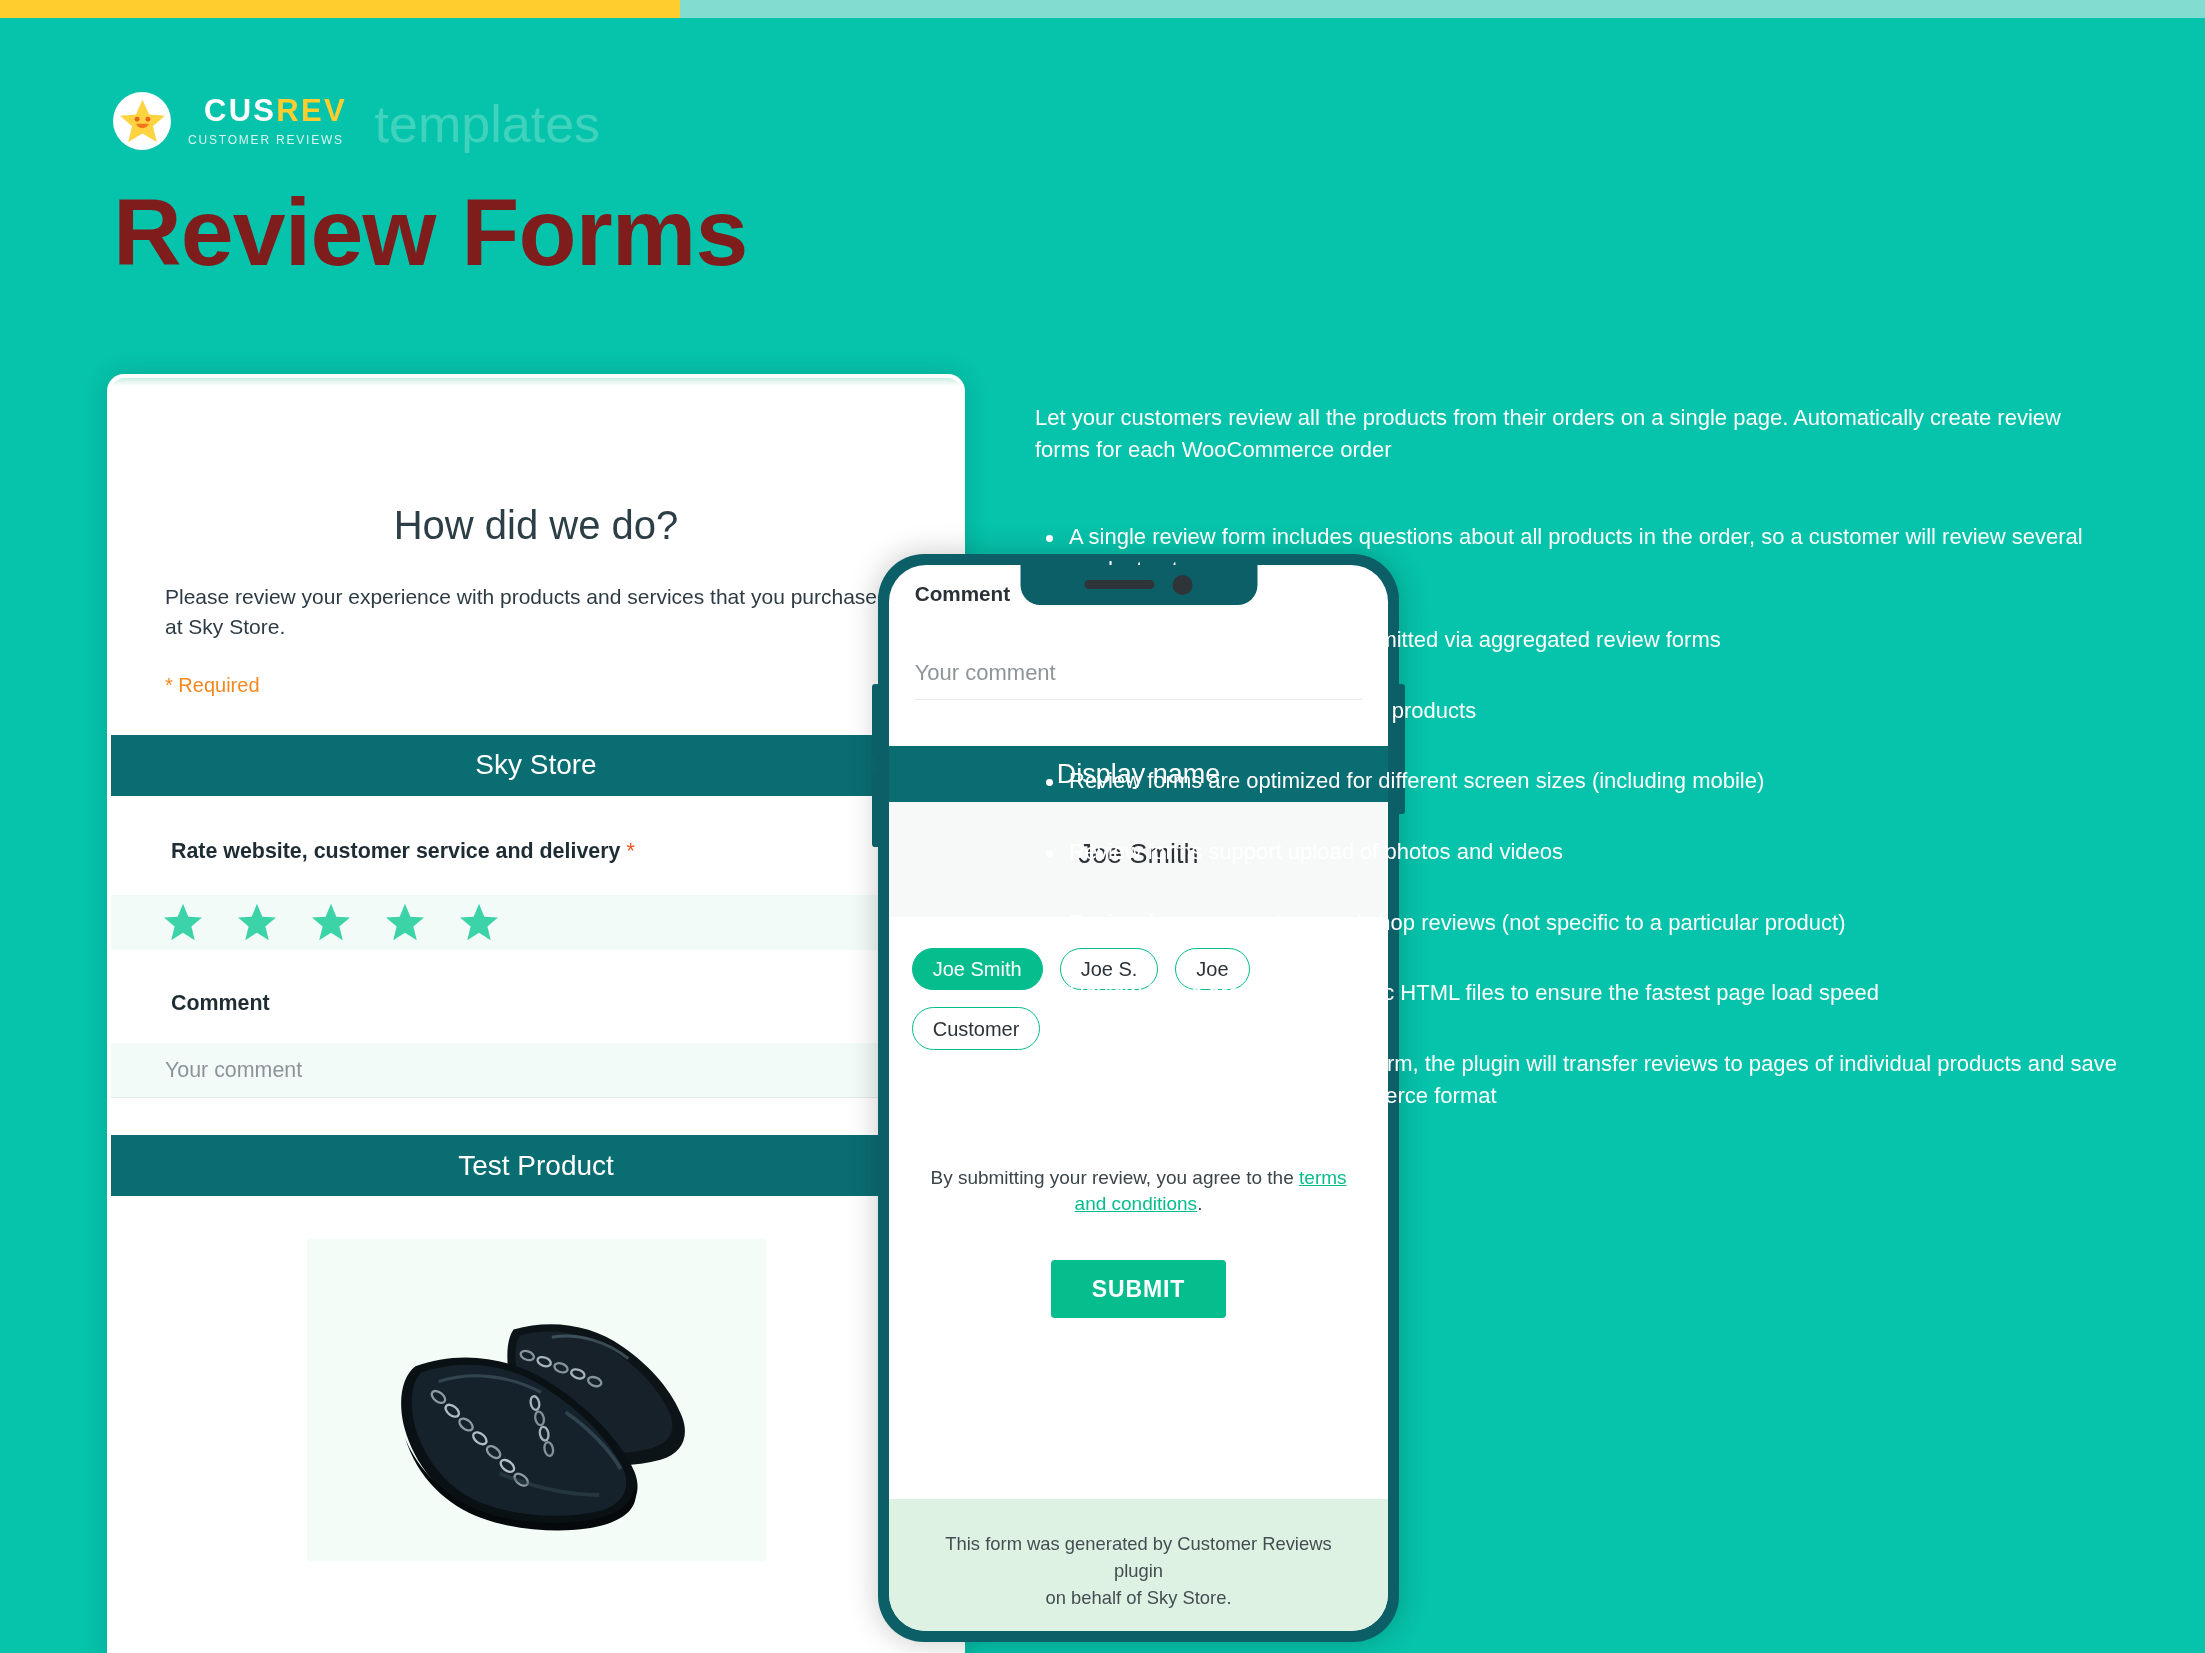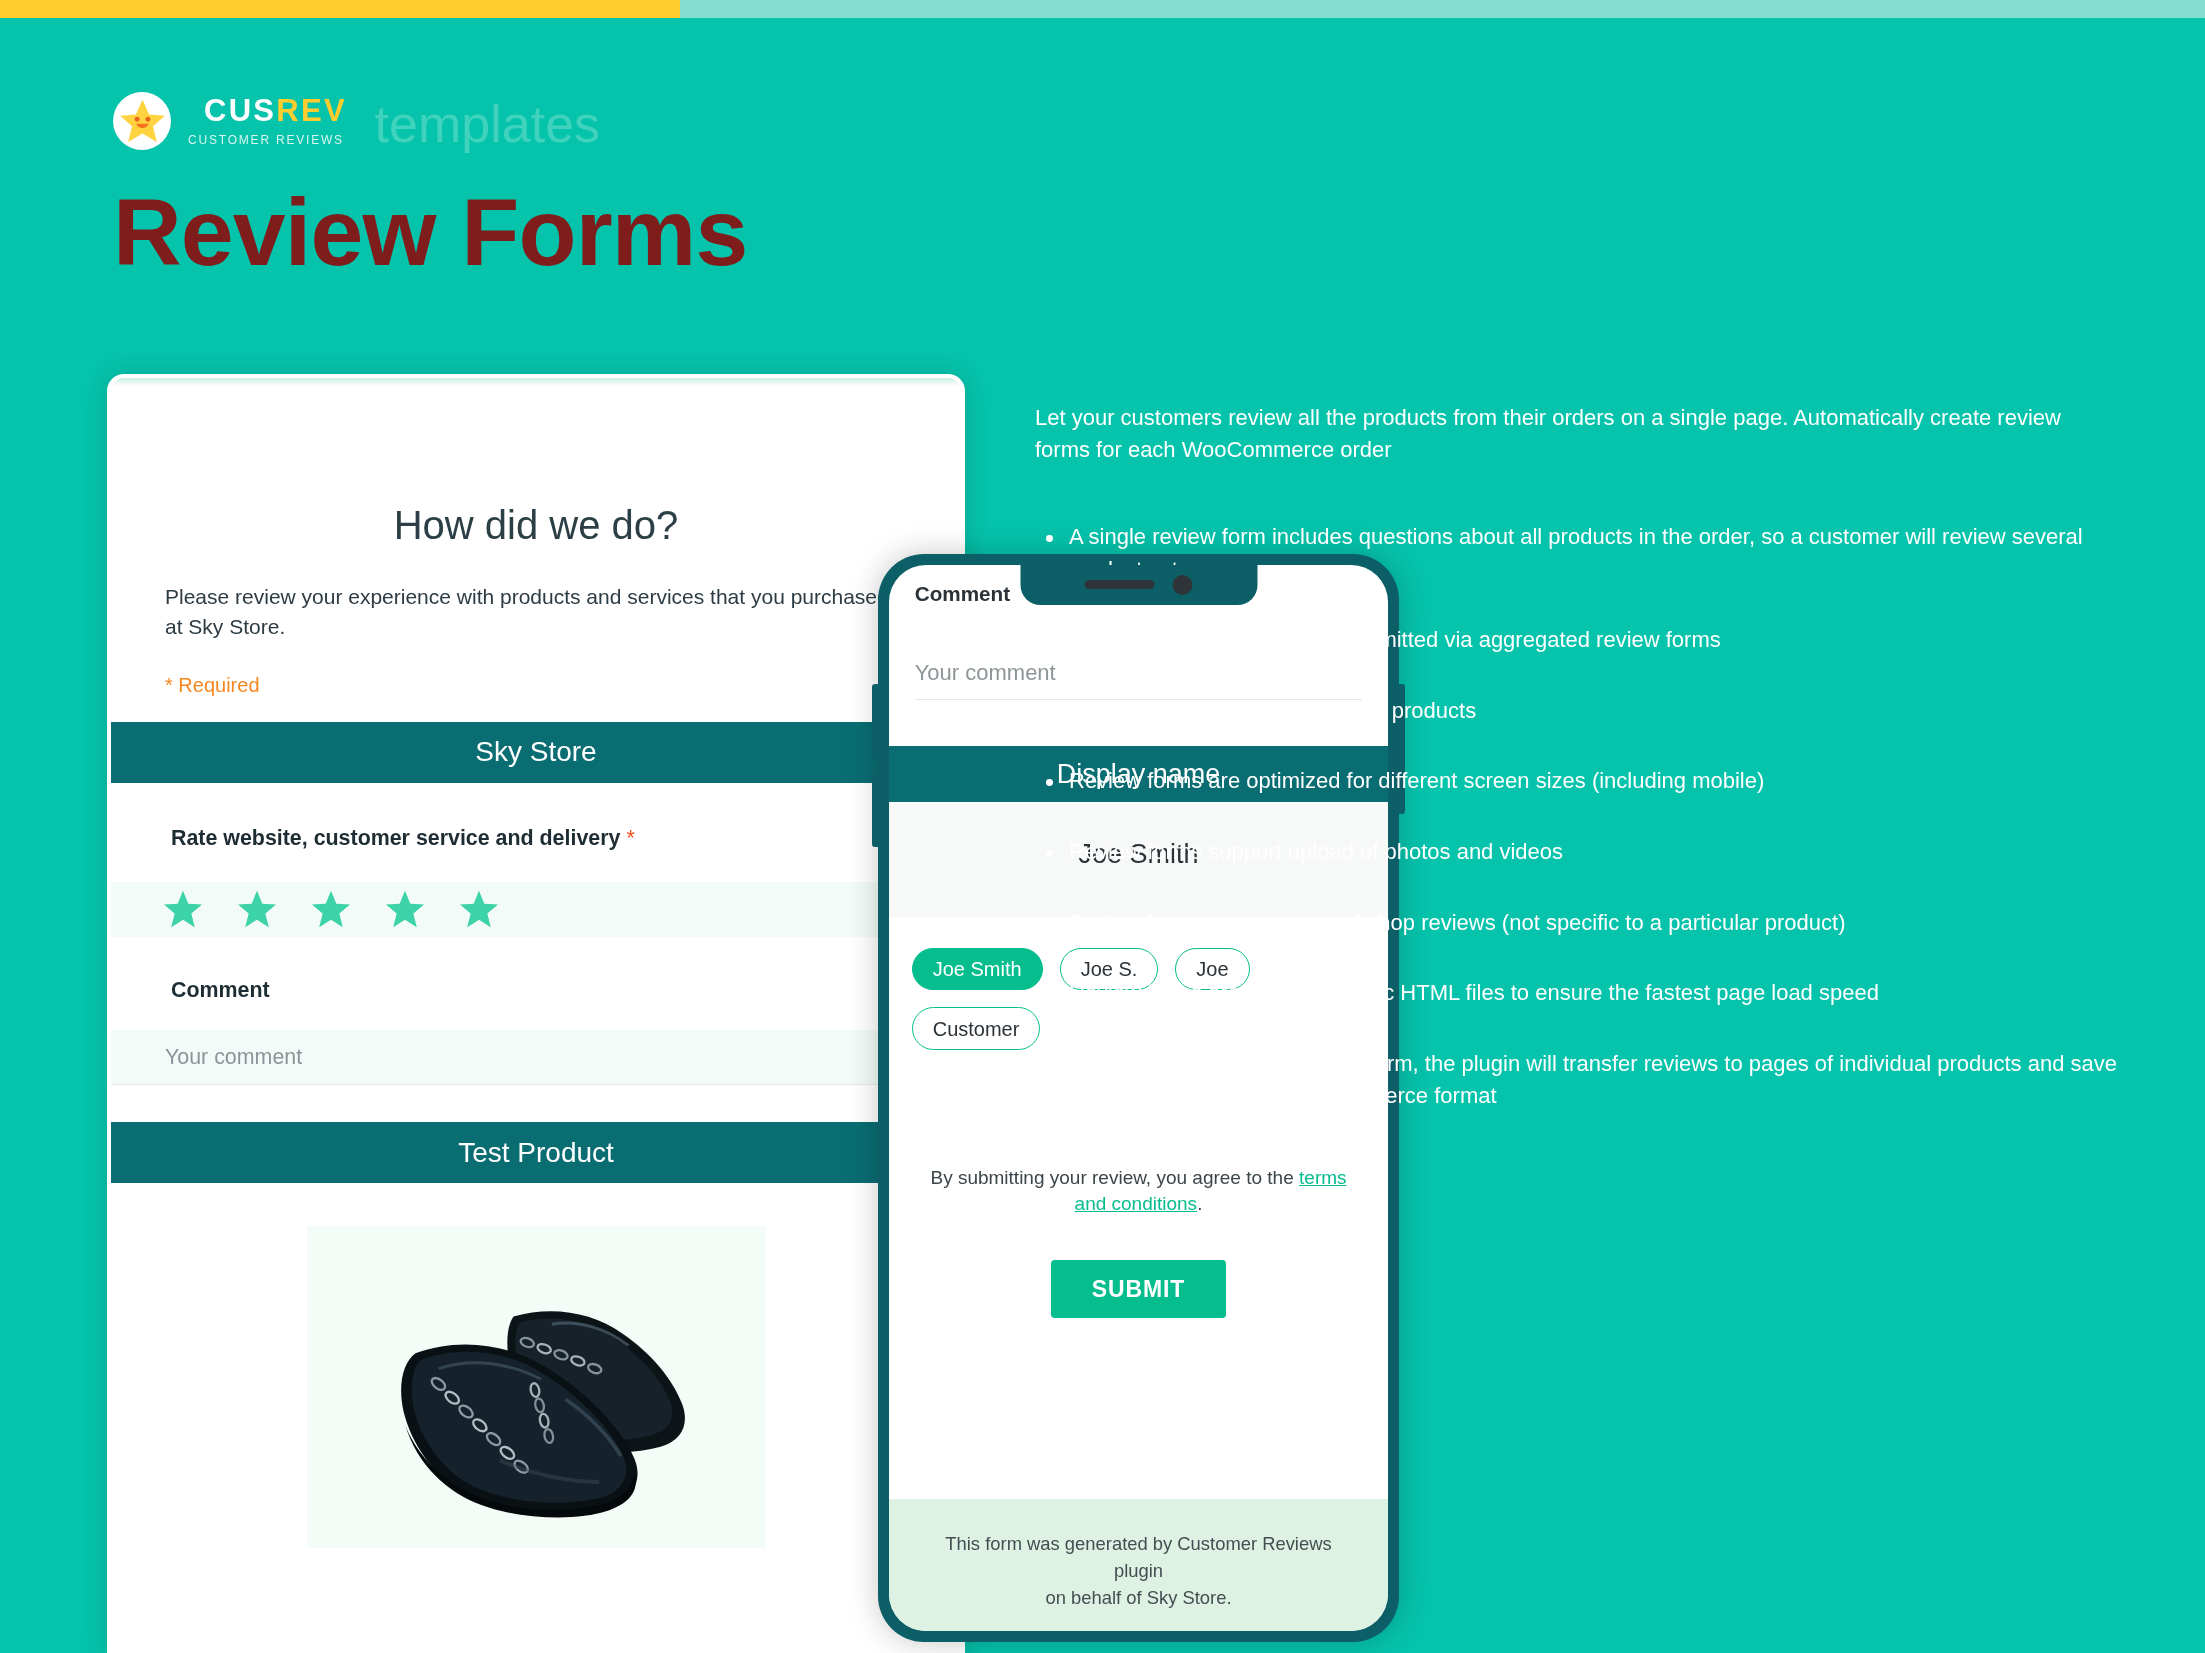--- a/index.html
+++ b/index.html
@@ -57,21 +57,21 @@
   }
   .fc-intro {
     margin:34px 54px 0 54px; font-size:21px; color:#2d3c44; line-height:1.42;
   }
   .fc-required { margin:32px 0 0 54px; font-size:20px; color:#f5871f; }
 
   .section-band {
     background:#0a6d72; color:#ffffff; text-align:center;
     font-size:28px; padding:14.5px 0; font-weight:400;
   }
-  .band-sky { margin-top:25px; }
+  .band-sky { margin-top:38px; }
   .band-prod { margin-top:0; }
 
   .q-label {
     margin:43px 0 0 60px; font-size:21.4px; font-weight:bold; color:#1e2c33;
   }
   .q-label .star-req { color:#f4511e; font-weight:normal; }
   .stars-row {
     margin-top:31px; background:#f2fbf7; height:55px;
     display:flex; align-items:center; padding-left:52px; gap:34px;
   }

